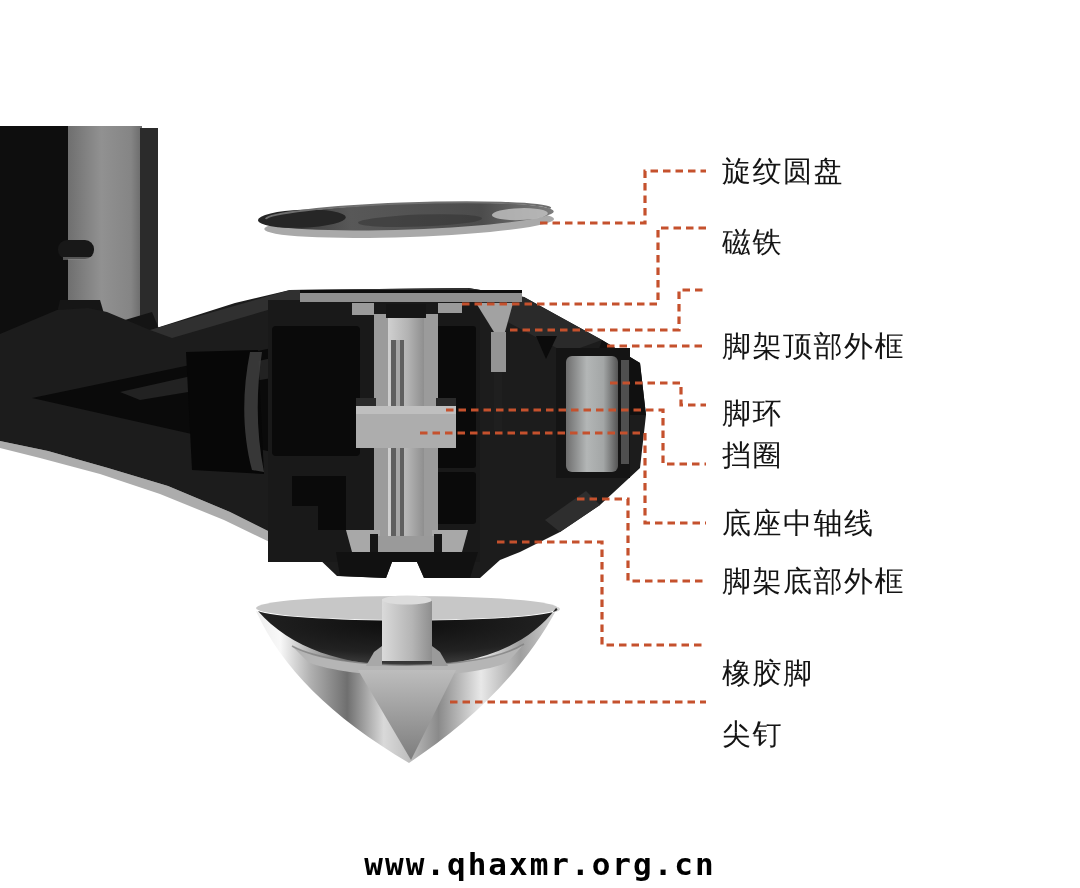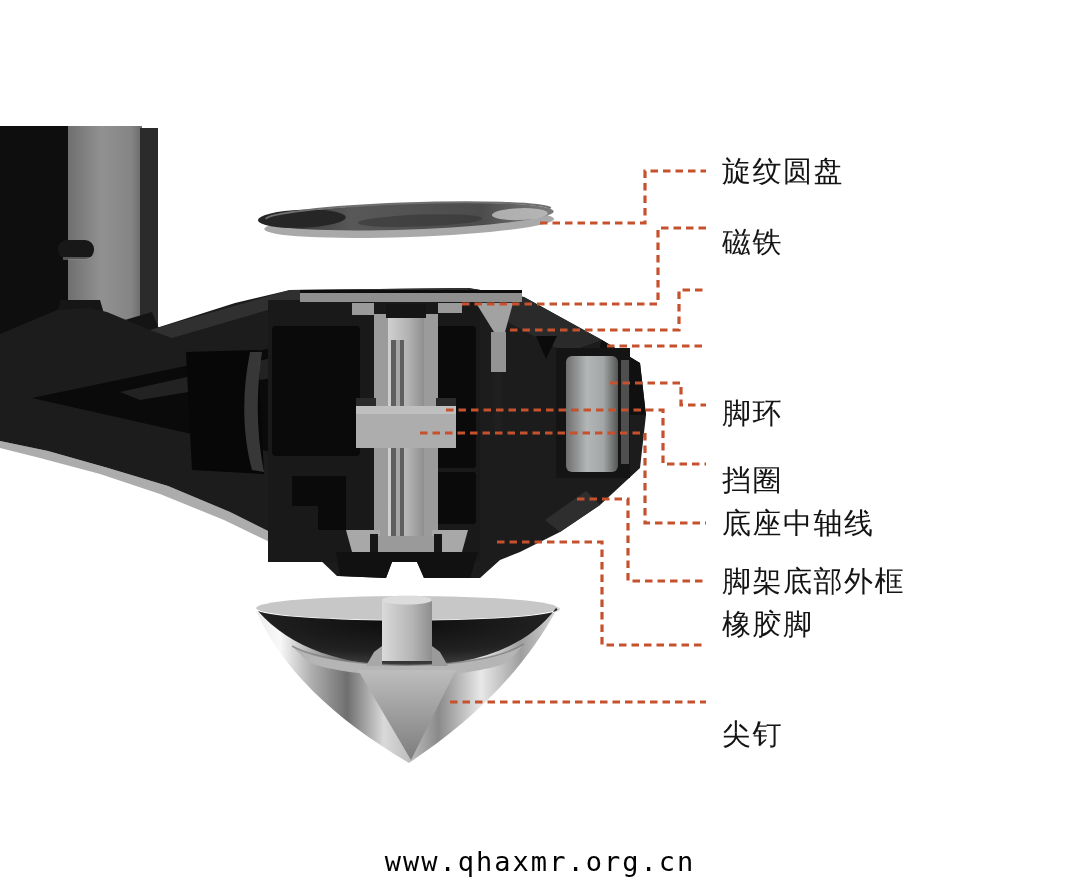--- a/index.html
+++ b/index.html
@@ -13,22 +13,22 @@
     fill:none; stroke:#c5512d; stroke-width:3.2;
     stroke-dasharray:7.5 5; stroke-linecap:butt;
   }
   .part-label {
     position:absolute; left:722px; height:36px; line-height:36px;
     font-size:29px; color:#141414; letter-spacing:1.5px; white-space:nowrap;
     font-family:"Liberation Sans", sans-serif;
   }
   .watermark {
     position:absolute; top:846px; left:50%; transform:translateX(-50%);
-    font-family:"DejaVu Sans Mono", monospace; font-weight:normal;
-    font-size:27px; letter-spacing:2px; color:#000;
+    font-family:"DejaVu Sans Mono", monospace; font-weight:bold;
+    font-size:31px; letter-spacing:2px; color:#000;
     white-space:nowrap;
   }
 </style>
 </head>
 <body>
 
 <div class="canvas">
 
   <svg class="art" width="1080" height="888" viewBox="0 0 1080 888">
     <defs>
@@ -192,22 +192,23 @@
       <polyline class="leader" points="446,410 663,410 663,464 706,464"></polyline>
       <polyline class="leader" points="420,433 645,433 645,523 706,523"></polyline>
       <polyline class="leader" points="577,499 628,499 628,581 706,581"></polyline>
       <polyline class="leader" points="497,542 602,542 602,645 706,645"></polyline>
       <polyline class="leader" points="450,702 706,702"></polyline>
     </g>
   </svg>
 
   <div class="part-label" style="top:153px">旋纹圆盘</div>
   <div class="part-label" style="top:224px">磁铁</div>
+  <div class="part-label" style="top:328px">脚架顶部外框</div>
   <div class="part-label" style="top:395px">脚环</div>
-  <div class="part-label" style="top:462px">挡圈</div>
+  <div class="part-label" style="top:437px">挡圈</div>
   <div class="part-label" style="top:563px">脚架底部外框</div>
   <div class="part-label" style="top:505px">底座中轴线</div>
-  <div class="part-label" style="top:606px">橡胶脚</div>
+  <div class="part-label" style="top:655px">橡胶脚</div>
   <div class="part-label" style="top:716px">尖钉</div>
 
   <div class="watermark">www.qhaxmr.org.cn</div>
 
 </div>
 
 </body></html>

